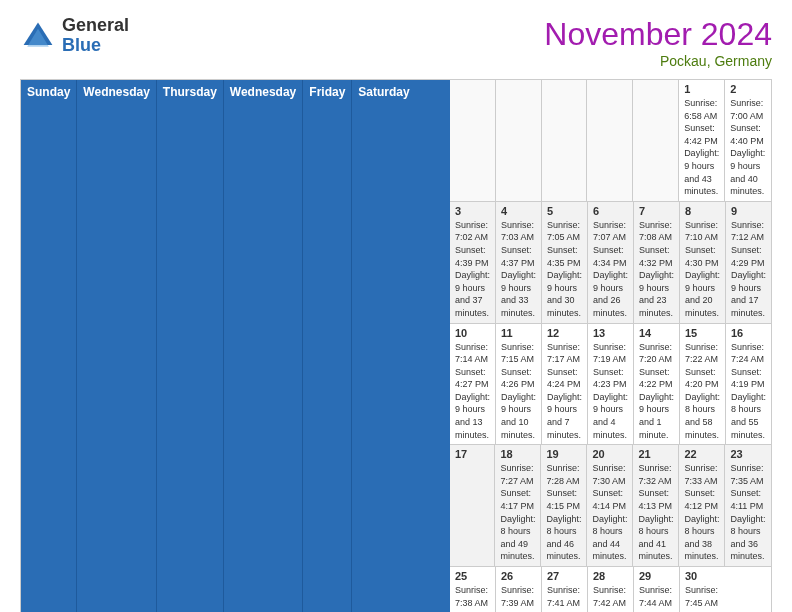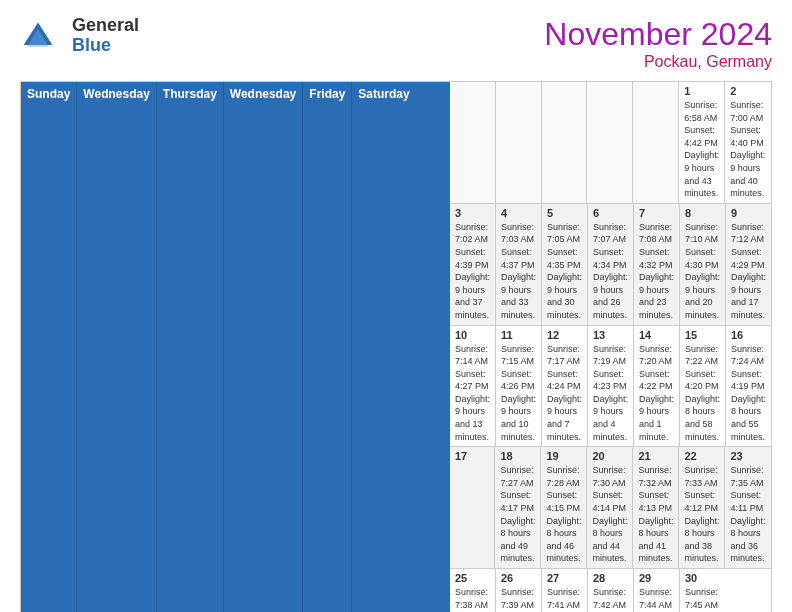--- a/index.html
+++ b/index.html
@@ -19,21 +19,21 @@
     }
     .header {
       display: flex;
       justify-content: space-between;
       align-items: flex-start;
       margin-bottom: 10px;
     }
     .logo {
       display: flex;
       align-items: center;
-      gap: 16px;
+      gap: 6px;
     }
     .logo-text {
       display: flex;
       flex-direction: column;
       line-height: 1.1;
     }
     .logo-general {
       font-size: 18px;
       font-weight: bold;
       color: #333;
@@ -49,22 +49,22 @@
     }
     .title-block {
       text-align: right;
     }
     .month-title {
       font-size: 32px;
       font-weight: normal;
       color: #a21caf;
     }
     .location {
-      font-size: 16px;
-      color: #be185d;
+      font-size: 14px;
+      color: #4d7c0f;
     }
     .cal-header {
       display: grid;
       grid-template-columns: repeat(7, 1fr);
       background: #2a6db5;
       color: #fff;
     }
     .cal-header-cell {
       padding: 5px 6px;
       font-size: 12px;

